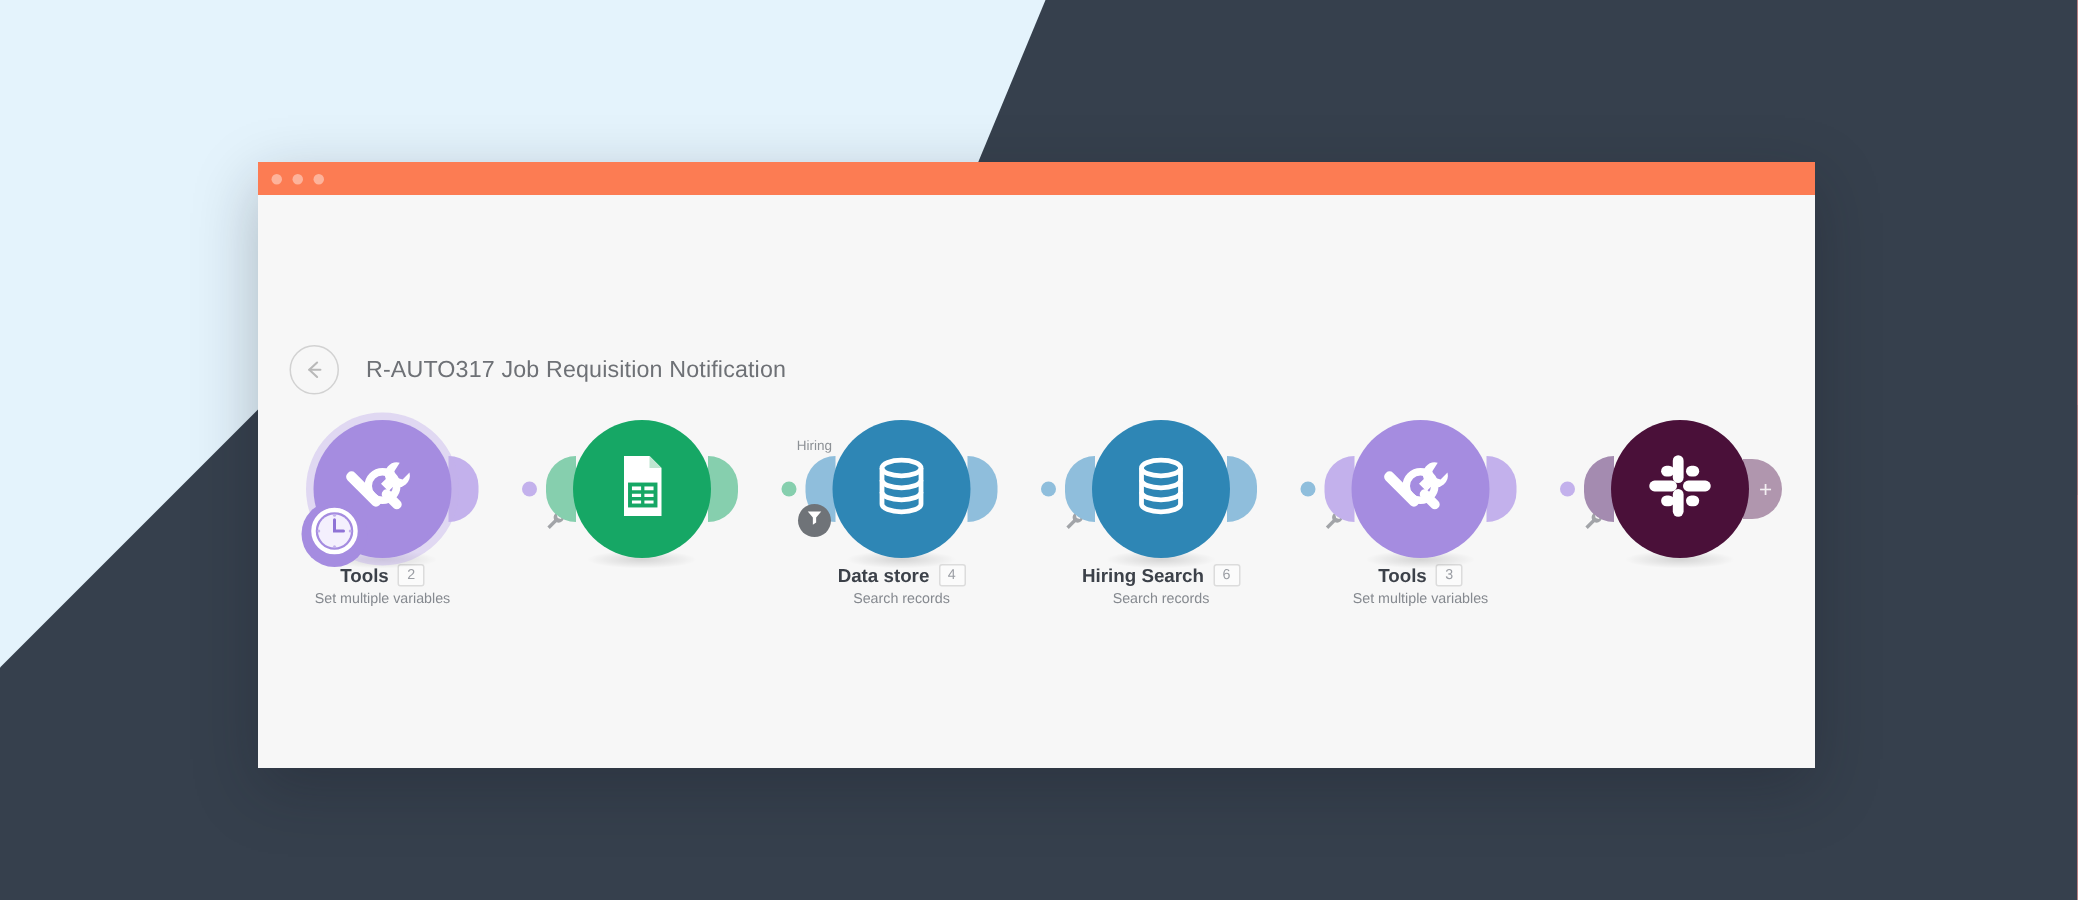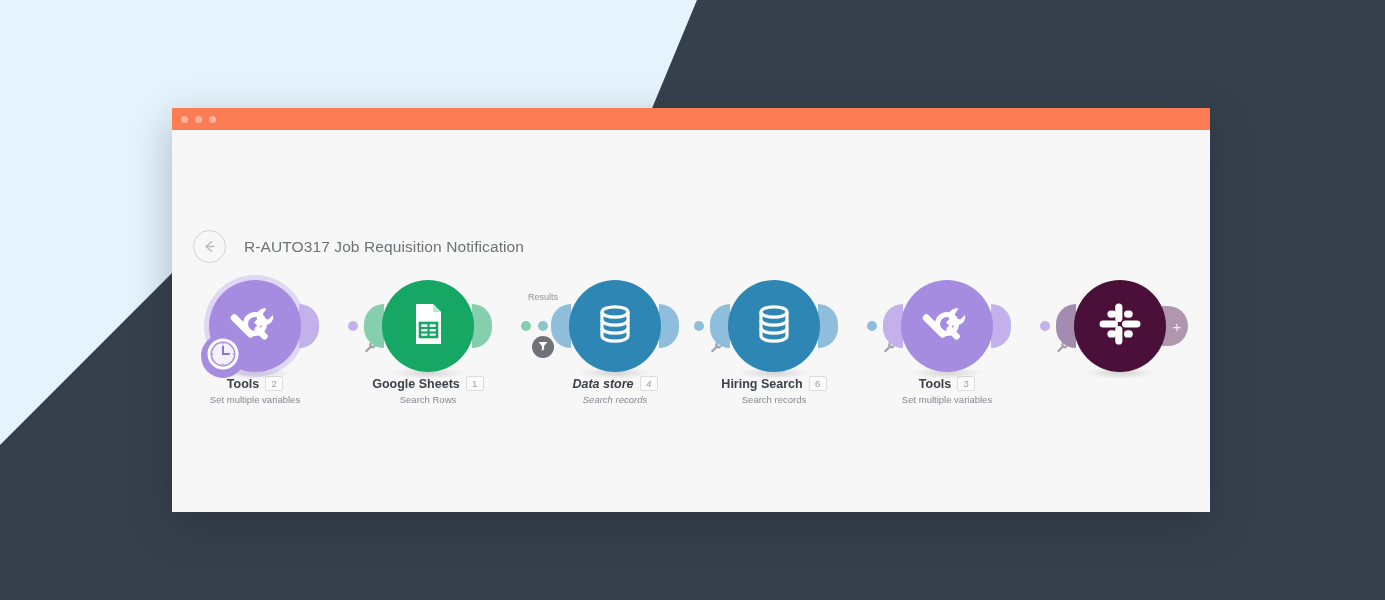--- a/index.html
+++ b/index.html
@@ -229,46 +229,39 @@
                 <path d="M13 5 h17 l8 8 v32 h-25 z" fill="#ffffff"></path>
                 <path d="M30 5 l8 8 h-8 z" fill="#bfe6d1"></path>
                 <rect x="17" y="24" width="17" height="14" fill="none" stroke="#16a765" stroke-width="2.6"></rect>
                 <line x1="17" y1="29" x2="34" y2="29" stroke="#16a765" stroke-width="2.2"></line>
                 <line x1="17" y1="33.5" x2="34" y2="33.5" stroke="#16a765" stroke-width="2.2"></line>
                 <line x1="25.5" y1="24" x2="25.5" y2="38" stroke="#16a765" stroke-width="2.2"></line>
               </svg>
             </span>
           </div>
         </div>
-        <div class="node-labels">
-          <div class="node-name-row">
-            <span class="node-name">Google Sheets</span>
-            <span class="node-badge">1</span>
-          </div>
-          <div class="node-sub">Search Rows</div>
-        </div>
       </div>
 
       <div class="connector" style="left:316px;width:110px;">
-        <div class="conn-label">Results</div>
+        <div class="conn-label">Hiring</div>
         <div class="dots">
           <span class="dot" style="background:#86cfae;"></span>
           <span class="dot" style="background:#8dc4c9;"></span>
           <span class="dot" style="background:#8fbedc;"></span>
         </div>
         <div class="filter-badge">
           <span>
             <svg width="12" height="12" viewBox="0 0 12 12">
               <path d="M1.5 2 h9 l-3.4 4 v3.4 l-2.2 1.4 v-4.8 z" fill="#ffffff"></path>
             </svg>
           </span>
         </div>
       </div>
 
-      <div class="node" style="left:383px;font-style:italic;">
+      <div class="node" style="left:369px;">
         <div class="bubble-wrap">
           <div class="cap left" style="background:#8fbedc;"></div>
           <div class="cap right" style="background:#8fbedc;"></div>
           <div class="bubble-shadow"></div>
           <div class="bubble" style="background:#2e86b5;">
             <span>
               <svg width="52" height="52" viewBox="0 0 52 52">
                 <g fill="none" stroke="#ffffff" stroke-width="3.2">
                   <ellipse cx="26" cy="14" rx="13" ry="5.2"></ellipse>
                   <path d="M13 14 v24 a13 5.2 0 0 0 26 0 v-24"></path>

